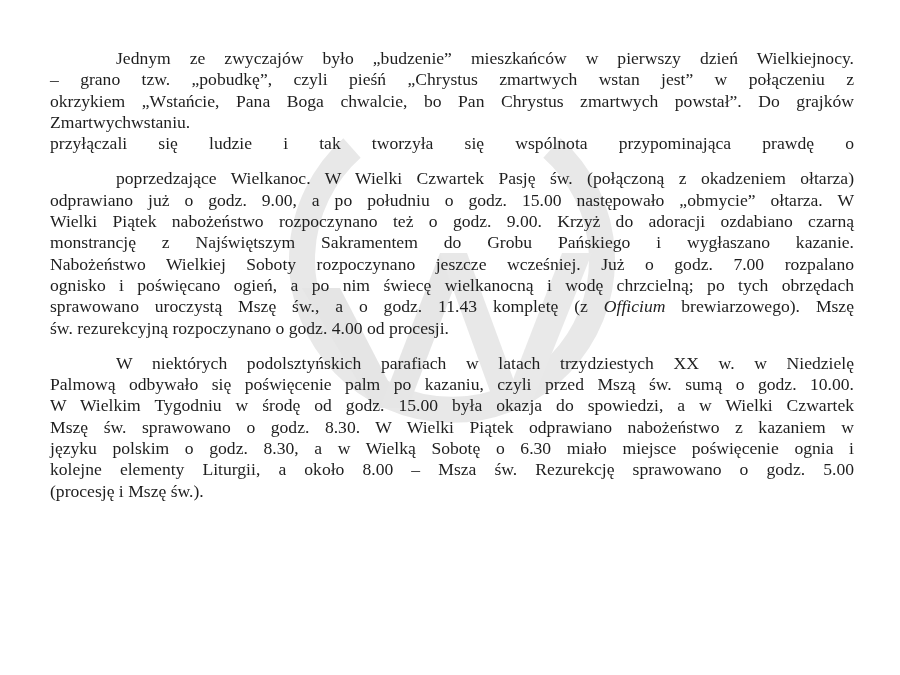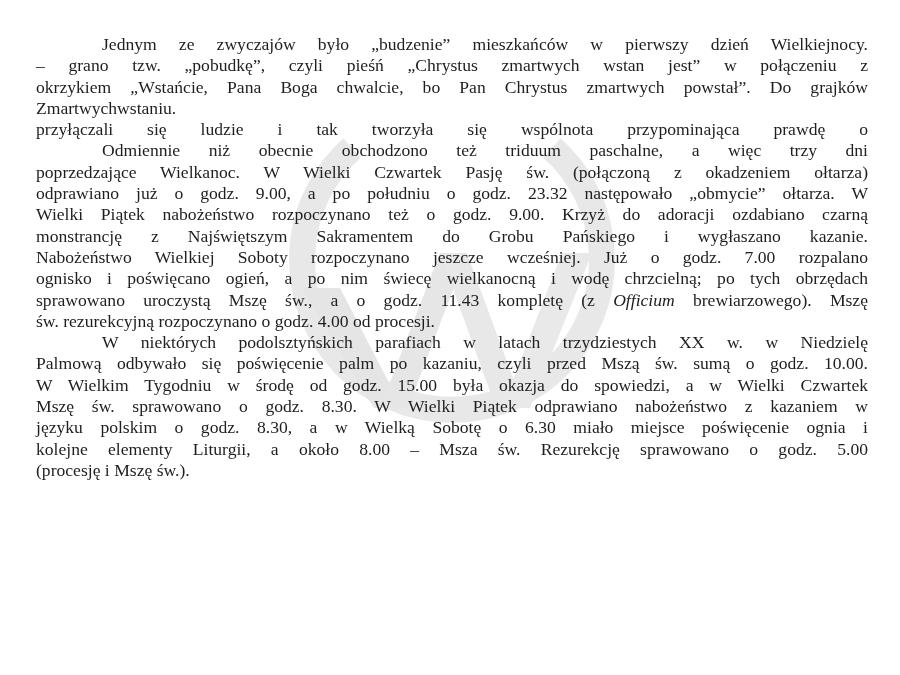--- a/index.html
+++ b/index.html
@@ -18,21 +18,21 @@
       left: 36px;
       top: 34px;
       width: 832px;
       font-family: "Liberation Serif", serif;
       font-size: 17.6px;
       line-height: 21.3px;
       color: #1e1e1e;
       z-index: 2;
     }
     .para {
-      margin: 0;
+      margin: 14px;
       text-align: justify;
       text-indent: 66px;
     }
     .line {
       display: block;
       text-align: justify;
       text-align-last: justify;
       white-space: nowrap;
     }
     .line.last {
@@ -70,23 +70,22 @@
 
   <p class="para">
     <span class="line">Jednym ze zwyczajów było „budzenie” mieszkańców w pierwszy dzień Wielkiejnocy.</span>
     <span class="line">– grano tzw. „pobudkę”, czyli pieśń „Chrystus zmartwych wstan jest” w połączeniu z</span>
     <span class="line">okrzykiem „Wstańcie, Pana Boga chwalcie, bo Pan Chrystus zmartwych powstał”. Do grajków</span>
     <span class="line last">Zmartwychwstaniu.</span>
     <span class="line">przyłączali się ludzie i tak tworzyła się wspólnota przypominająca prawdę o</span>
   </p>
 
   <p class="para">
-    <span class="line">Odmiennie niż obecnie obchodzono też triduum paschalne, a więc trzy dni</span>
     <span class="line">poprzedzające Wielkanoc. W Wielki Czwartek Pasję św. (połączoną z okadzeniem ołtarza)</span>
-    <span class="line">odprawiano już o godz. 9.00, a po południu o godz. 23.32 następowało „obmycie” ołtarza. W</span>
+    <span class="line">odprawiano już o godz. 9.00, a po południu o godz. 15.00 następowało „obmycie” ołtarza. W</span>
     <span class="line">Wielki Piątek nabożeństwo rozpoczynano też o godz. 9.00. Krzyż do adoracji ozdabiano czarną</span>
     <span class="line">monstrancję z Najświętszym Sakramentem do Grobu Pańskiego i wygłaszano kazanie.</span>
     <span class="line">Nabożeństwo Wielkiej Soboty rozpoczynano jeszcze wcześniej. Już o godz. 7.00 rozpalano</span>
     <span class="line">ognisko i poświęcano ogień, a po nim świecę wielkanocną i wodę chrzcielną; po tych obrzędach</span>
     <span class="line"><span>sprawowano uroczystą Mszę św., a o godz. 11.43 kompletę (z </span><span class="it">Officium</span><span> brewiarzowego). Mszę</span></span>
     <span class="line last">św. rezurekcyjną rozpoczynano o godz. 4.00 od procesji.</span>
   </p>
 
   <p class="para">
     <span class="line">W niektórych podolsztyńskich parafiach w latach trzydziestych XX w. w Niedzielę</span>

